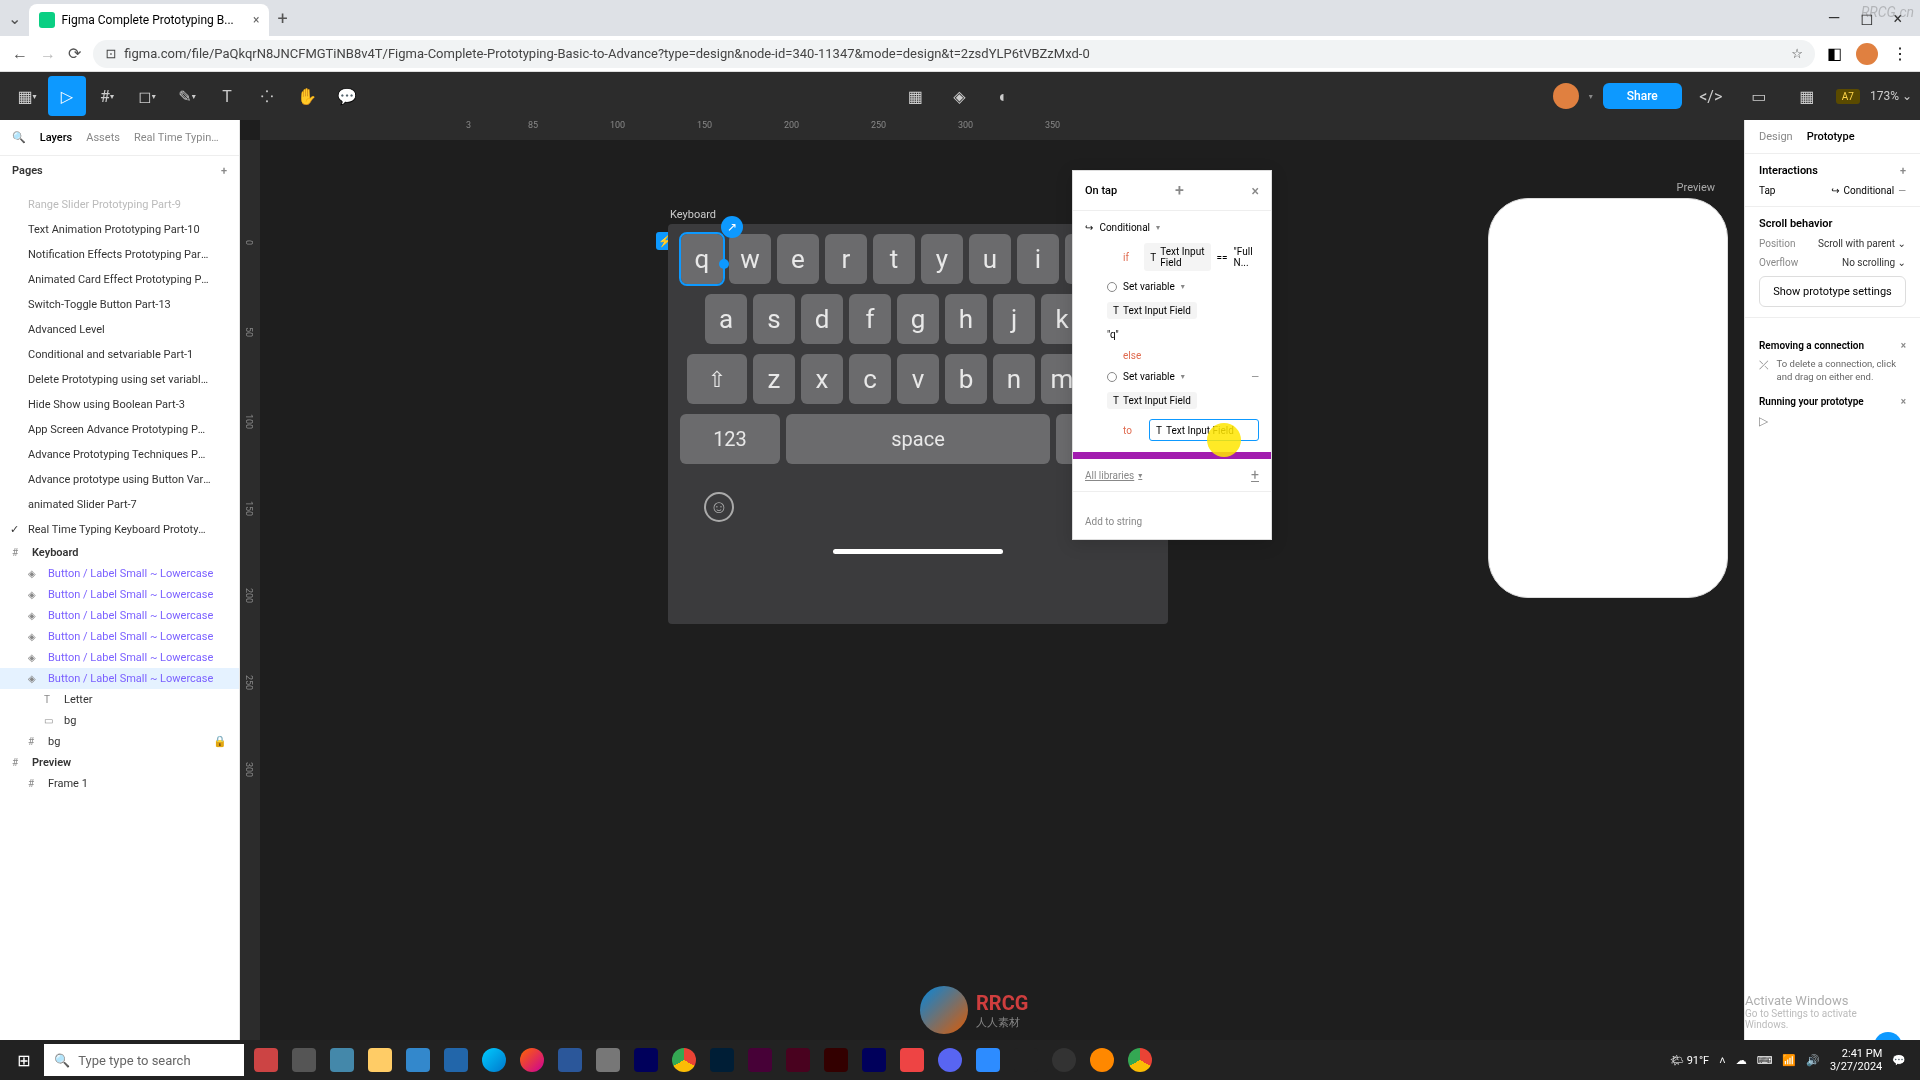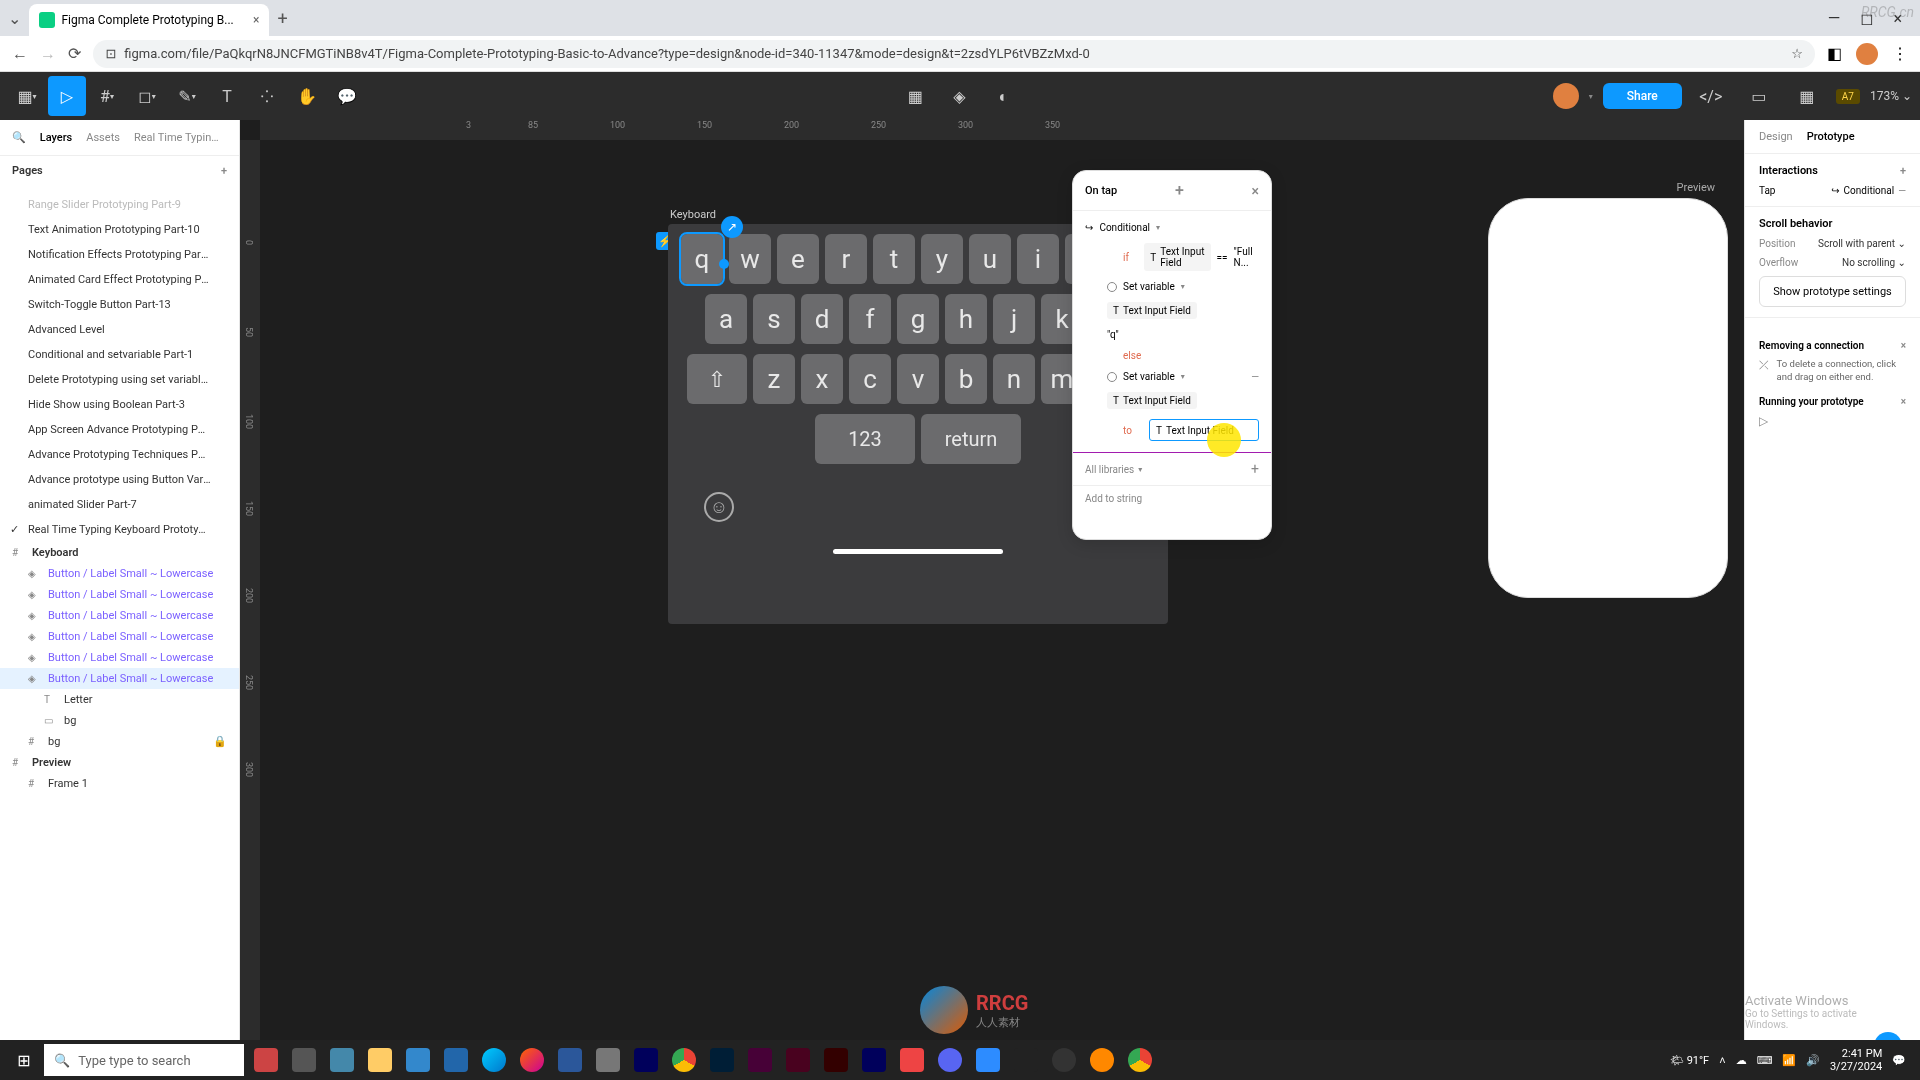--- a/index.html
+++ b/index.html
@@ -75,37 +75,37 @@
 
 .iphone-badge { position: absolute; top: 112px; left: 416px; width: 18px; height: 18px; background: #0d99ff; border-radius: 3px; display: flex; align-items: center; justify-content: center; color: #fff; font-size: 11px; }
 
 .preview-box { position: absolute; top: 78px; right: 16px; width: 240px; height: 400px; background: #fff; border-radius: 40px; border: 1px solid #ddd; }
 .preview-label { position: absolute; top: -18px; right: 12px; font-size: 11px; color: #aaa; }
 
 .scrollbar-h { position: absolute; bottom: 4px; left: 20px; right: 4px; height: 8px; background: rgba(255,255,255,0.05); border-radius: 4px; }
 .scrollbar-h-thumb { width: 140px; height: 8px; background: rgba(255,255,255,0.2); border-radius: 4px; margin-left: 360px; }
 
 
-.interaction-popup { position: absolute; top: 48px; left: 1072px; width: 200px; height: 370px; background: #fff; border: 1px solid #ddd; border-radius: 14px; box-shadow: 0 4px 16px rgba(0,0,0,0.15); font-size: 11px; z-index: 10; }
+.interaction-popup { position: absolute; top: 48px; left: 1072px; width: 200px; height: 370px; background: #fff; border: 1px solid #ddd; border-radius: 0; box-shadow: 0 4px 16px rgba(0,0,0,0.15); font-size: 11px; z-index: 10; }
 .popup-header { display: flex; align-items: center; padding: 10px 12px; border-bottom: 1px solid #eee; font-weight: 500; }
 .popup-close { margin-left: auto; color: #888; font-size: 14px; }
 .popup-plus { margin-left: auto; margin-right: 10px; color: #888; font-size: 16px; }
 .popup-section { padding: 6px 12px; }
 .popup-row { display: flex; align-items: center; padding: 5px 0; gap: 6px; font-size: 10px; }
 .popup-label { color: #888; width: 22px; font-size: 10px; margin-left: 38px; }
 .popup-label.if { color: #e06b50; }
 .popup-label.else { color: #e06b50; }
 .popup-label.to { color: #e06b50; }
 .popup-chip { background: #f4f4f4; padding: 3px 6px; border-radius: 3px; font-size: 10px; display: flex; align-items: center; gap: 4px; }
 .circle-icon { width: 10px; height: 10px; border: 1px solid #888; border-radius: 50%; }
 .popup-input { width: 120px; height: 22px; border: 1px solid #0d99ff; border-radius: 3px; padding: 0 6px; font-size: 10px; display: flex; align-items: center; gap: 4px; }
 .cursor-highlight { position: absolute; width: 34px; height: 34px; background: rgba(255,230,0,0.85); border-radius: 50%; }
 
-.libraries-row { display: flex; align-items: center; padding: 8px 12px; font-size: 10px; color: #888; border-top: 1px solid #a21caf; }
-.add-string { padding: 7px 12px; font-size: 10px; color: #888; border-top: 1px solid #eee; }
+.libraries-row { display: flex; align-items: center; padding: 8px 12px; font-size: 10px; color: #888; border-top: 7px solid #a21caf; text-decoration: underline; }
+.add-string { padding: 24px 12px; font-size: 10px; color: #888; border-top: 1px solid #eee; }
 
 
 .right-panel { width: 176px; background: #fff; border-left: 1px solid #e5e5e5; font-size: 11px; padding: 0; position: relative; }
 .rp-tabs { display: flex; gap: 14px; padding: 10px 14px; border-bottom: 1px solid #eee; }
 .rp-tab { color: #888; font-size: 11px; }
 .rp-tab.active { color: #000; font-weight: 500; }
 .rp-section { padding: 10px 14px; border-bottom: 1px solid #eee; }
 .rp-title { font-weight: 600; font-size: 11px; display: flex; align-items: center; }
 .rp-row { display: flex; align-items: center; margin-top: 8px; font-size: 10px; }
 .rp-row-label { color: #888; }
@@ -336,20 +336,21 @@
         <div class="key">x</div>
         <div class="key">c</div>
         <div class="key">v</div>
         <div class="key">b</div>
         <div class="key">n</div>
         <div class="key">m</div>
         <div class="key back wide">⌫</div>
       </div>
       <div class="kb-row">
         <div class="key num">123</div>
+        <div class="key space">space</div>
         <div class="key return">return</div>
       </div>
       <div class="kb-bottom">
         <span style="border:2px solid #aaa;border-radius:50%;width:30px;height:30px;display:flex;align-items:center;justify-content:center;font-size:18px;">☺</span>
         <span>🎙</span>
       </div>
       <div class="home-bar"></div>
     </div>
 
     <div class="preview-box">

